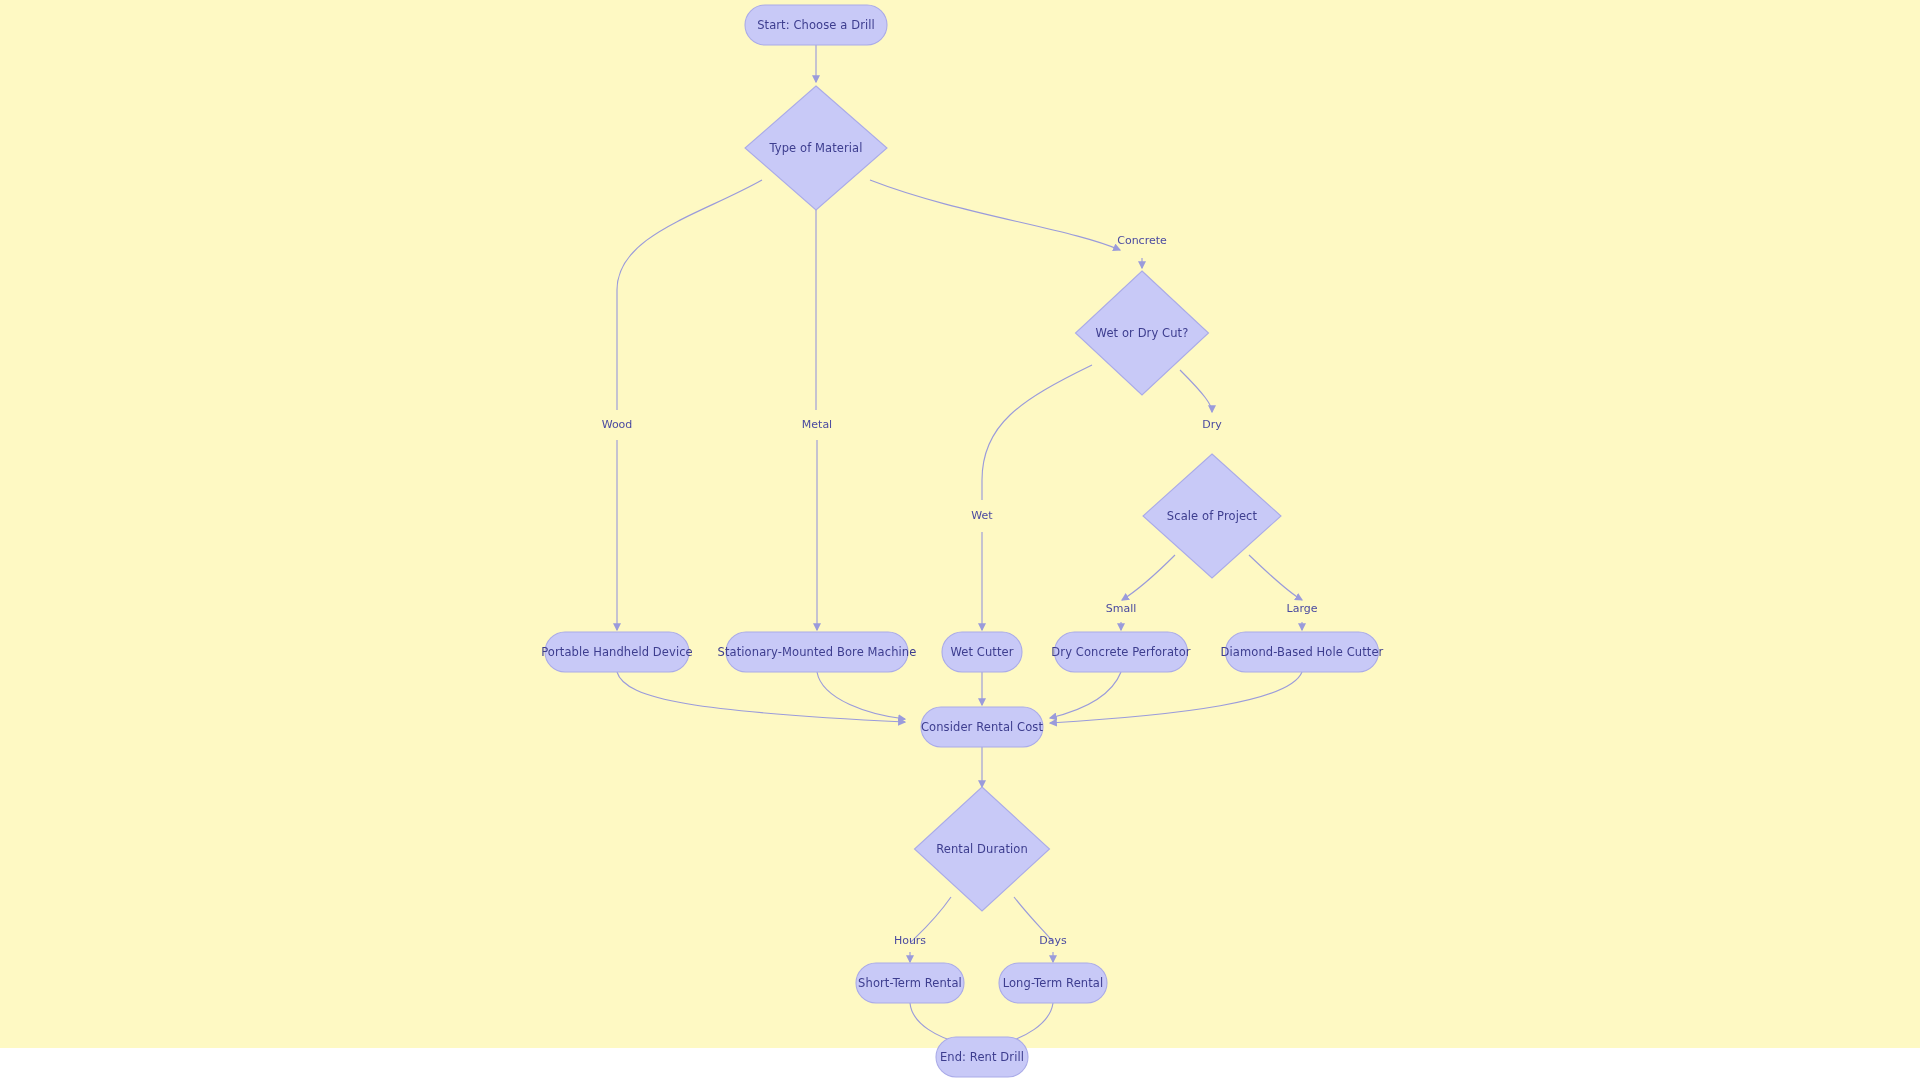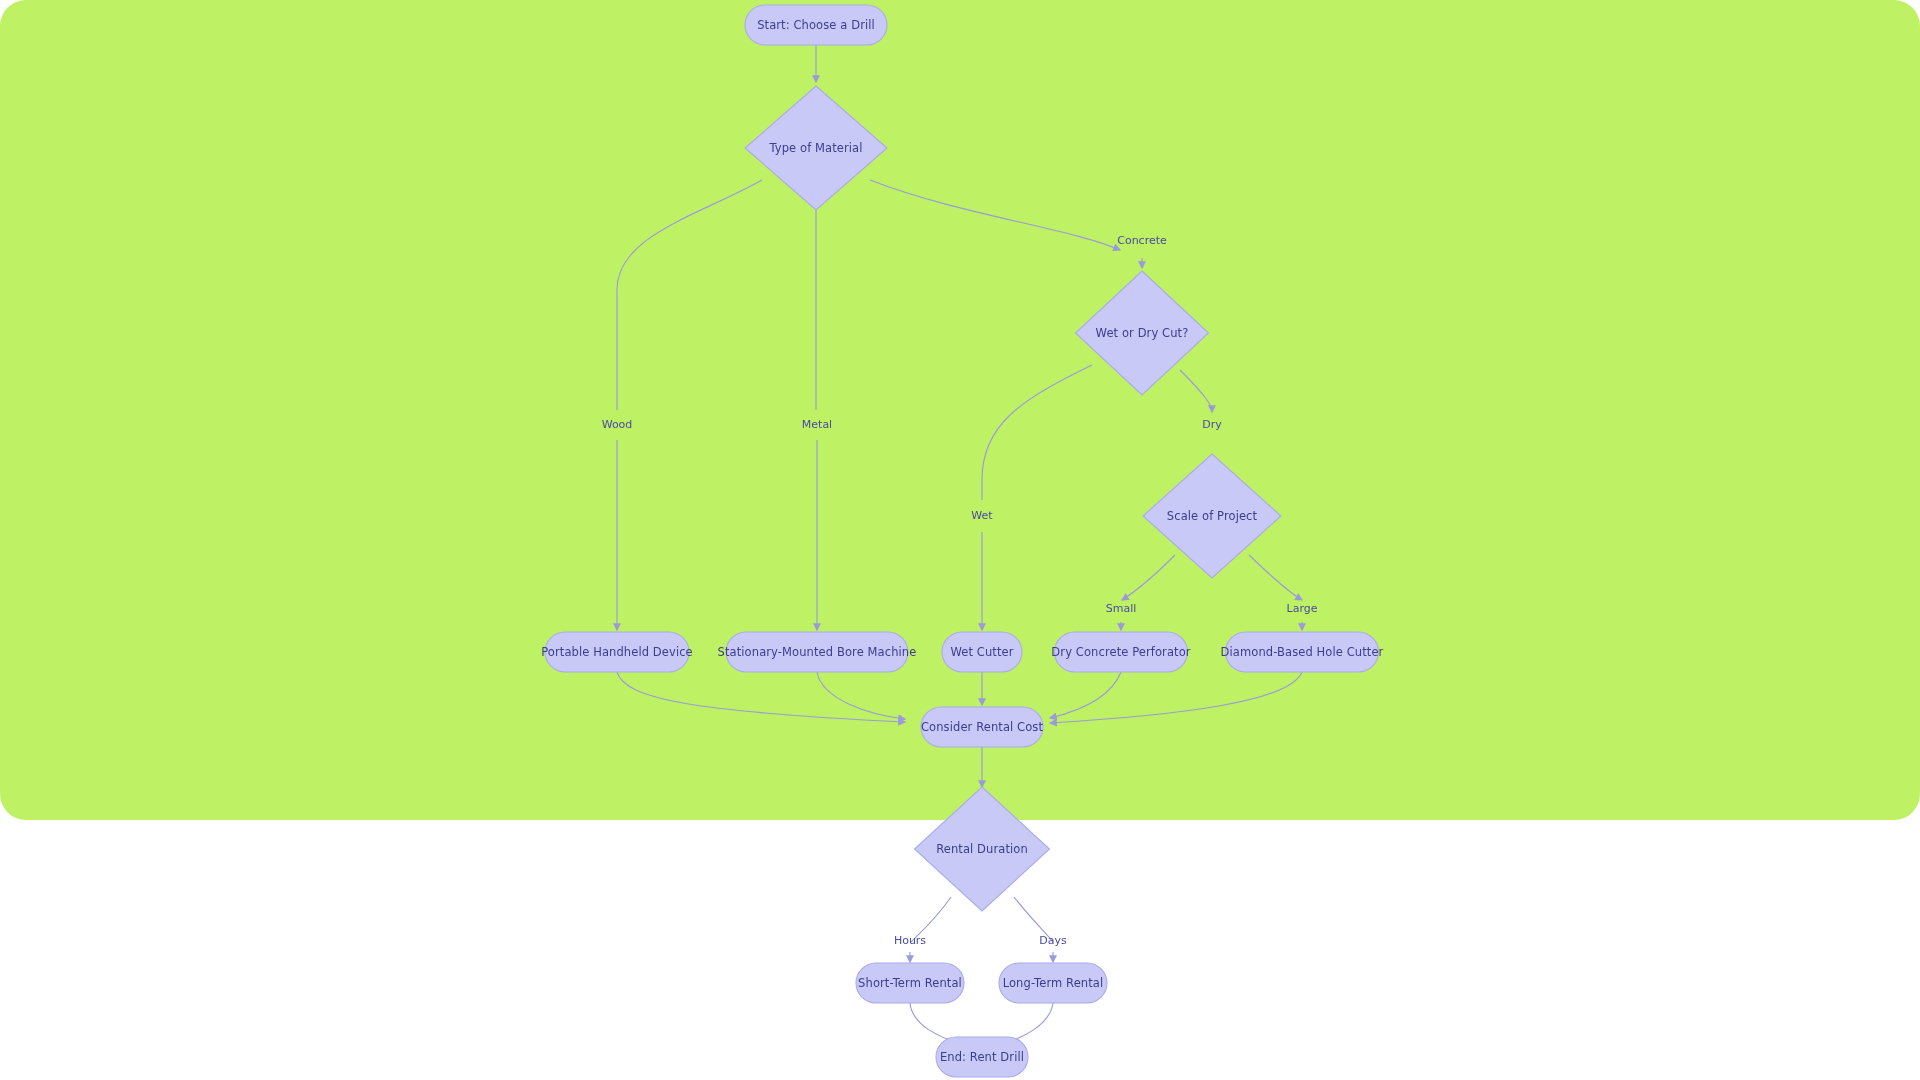--- a/index.html
+++ b/index.html
@@ -7,23 +7,22 @@
     padding: 0;
     background: #ffffff;
     width: 1920px;
     height: 1080px;
     overflow: hidden;
     font-family: "DejaVu Sans", sans-serif;
   }
   #flowchart-root {
     position: relative;
     width: 1920px;
-    height: 820px;
-    background: #bef264;
-    border-radius: 26px;
+    height: 1048px;
+    background: #fef9c3;
   }
   svg#flow-svg {
     display: block;
     width: 1920px;
     height: 1080px;
   }
   .node-shape {
     fill: #c8c9f7;
     stroke: #aaabe8;
     stroke-width: 1.1;

